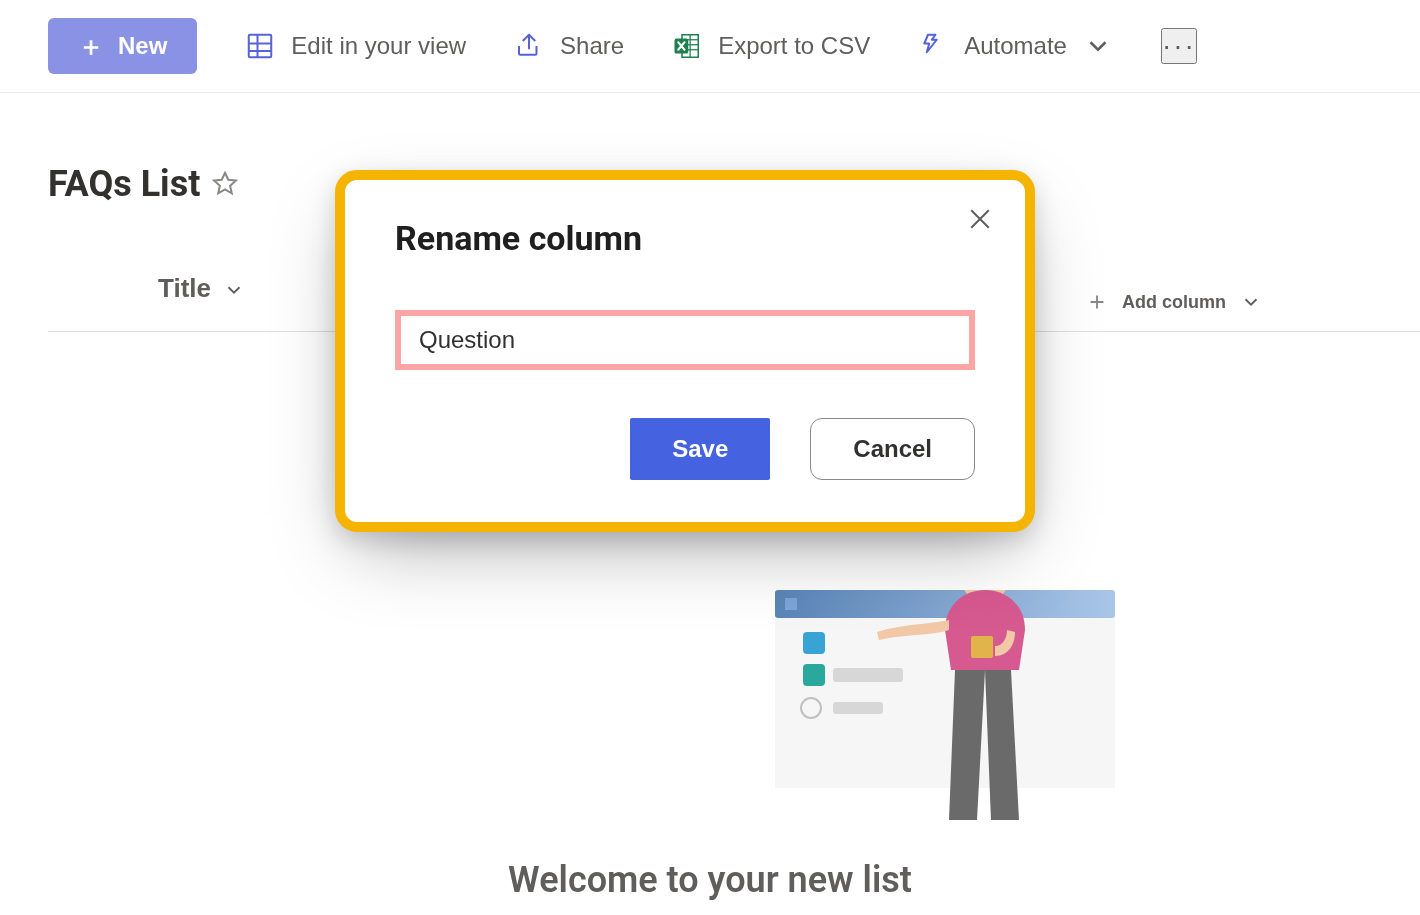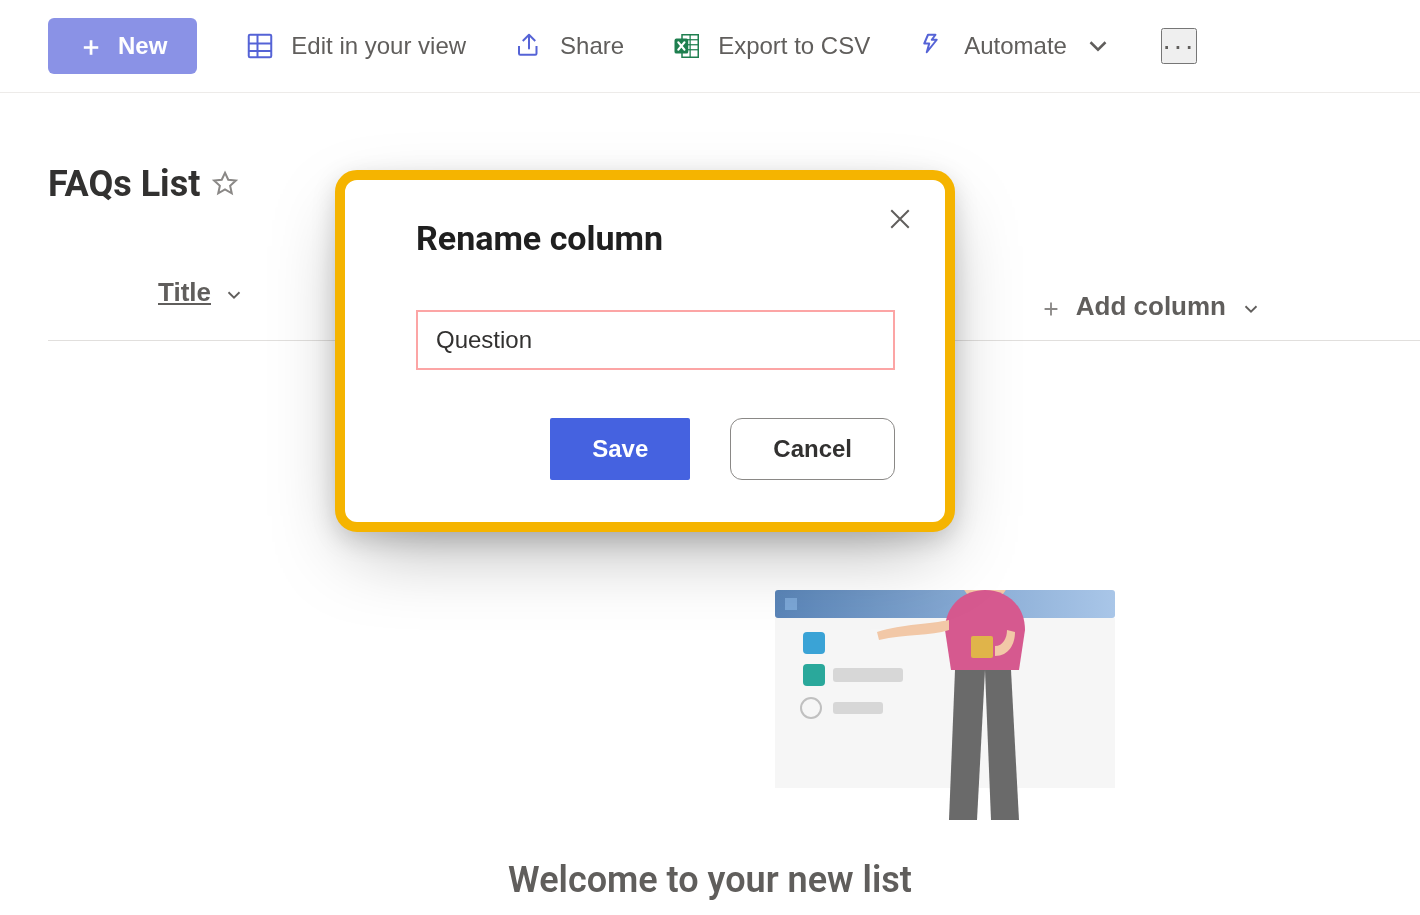--- a/index.html
+++ b/index.html
@@ -61,25 +61,25 @@
     margin-left: 48px;
     margin-right: 0;
   }
   .col-header {
     display: inline-flex; align-items: center; gap: 12px;
     background: none; border: none;
     color: #605e5c; font-size: 26px; font-weight: 600;
     cursor: pointer;
     padding: 0 110px 0 110px;
   }
-  .col-header.first { padding-left: 110px; padding-right: 40px; text-decoration: underline; }
+  .col-header.first { padding-left: 110px; padding-right: 40px; }
   .add-col {
     display: inline-flex; align-items: center; gap: 14px;
     background: none; border: none;
-    color: #605e5c; font-size: 26px; font-weight: 600;
+    color: #605e5c; font-size: 18px; font-weight: 600;
     cursor: pointer;
     margin-left: auto;
     padding-right: 110px;
     margin-top: 28px;
   }
   .plus-outline {
     width: 22px; height: 22px; color: #8a8886;
   }
 
   
@@ -96,46 +96,46 @@
     position: absolute;
     left: 775px; top: 590px;
     width: 360px; height: 250px;
     pointer-events: none;
   }
 
   
   .modal {
     position: absolute;
     left: 335px; top: 170px;
-    width: 620px;
+    width: 700px;
     background: #ffffff;
     border: 10px solid #f5b400;
     border-radius: 22px;
     box-shadow: 0 30px 80px -20px rgba(0,0,0,0.35), 0 8px 24px rgba(0,0,0,0.15);
-    padding: 38px 50px 42px 71px;
+    padding: 38px 50px 42px 50px;
   }
   .modal-close {
     position: absolute; top: 24px; right: 30px;
     width: 30px; height: 30px;
     background: none; border: none; cursor: pointer;
     color: #605e5c;
   }
   .modal-title {
     font-size: 34px; font-weight: 700; color: #1f1f1f;
     margin-bottom: 52px;
   }
   .field-label {
     display: block;
     font-size: 24px; color: #323130;
     margin-bottom: 14px; font-weight: 400;
   }
   .text-input {
     width: 100%;
     height: 60px;
-    border: 2px solid #fca5a5;
+    border: 6px solid #fca5a5;
     font-size: 24px;
     padding: 0 18px;
     color: #323130;
     outline: none;
     background: #ffffff;
     margin-bottom: 48px;
   }
   .modal-actions {
     display: flex; justify-content: flex-end; gap: 40px;
   }

